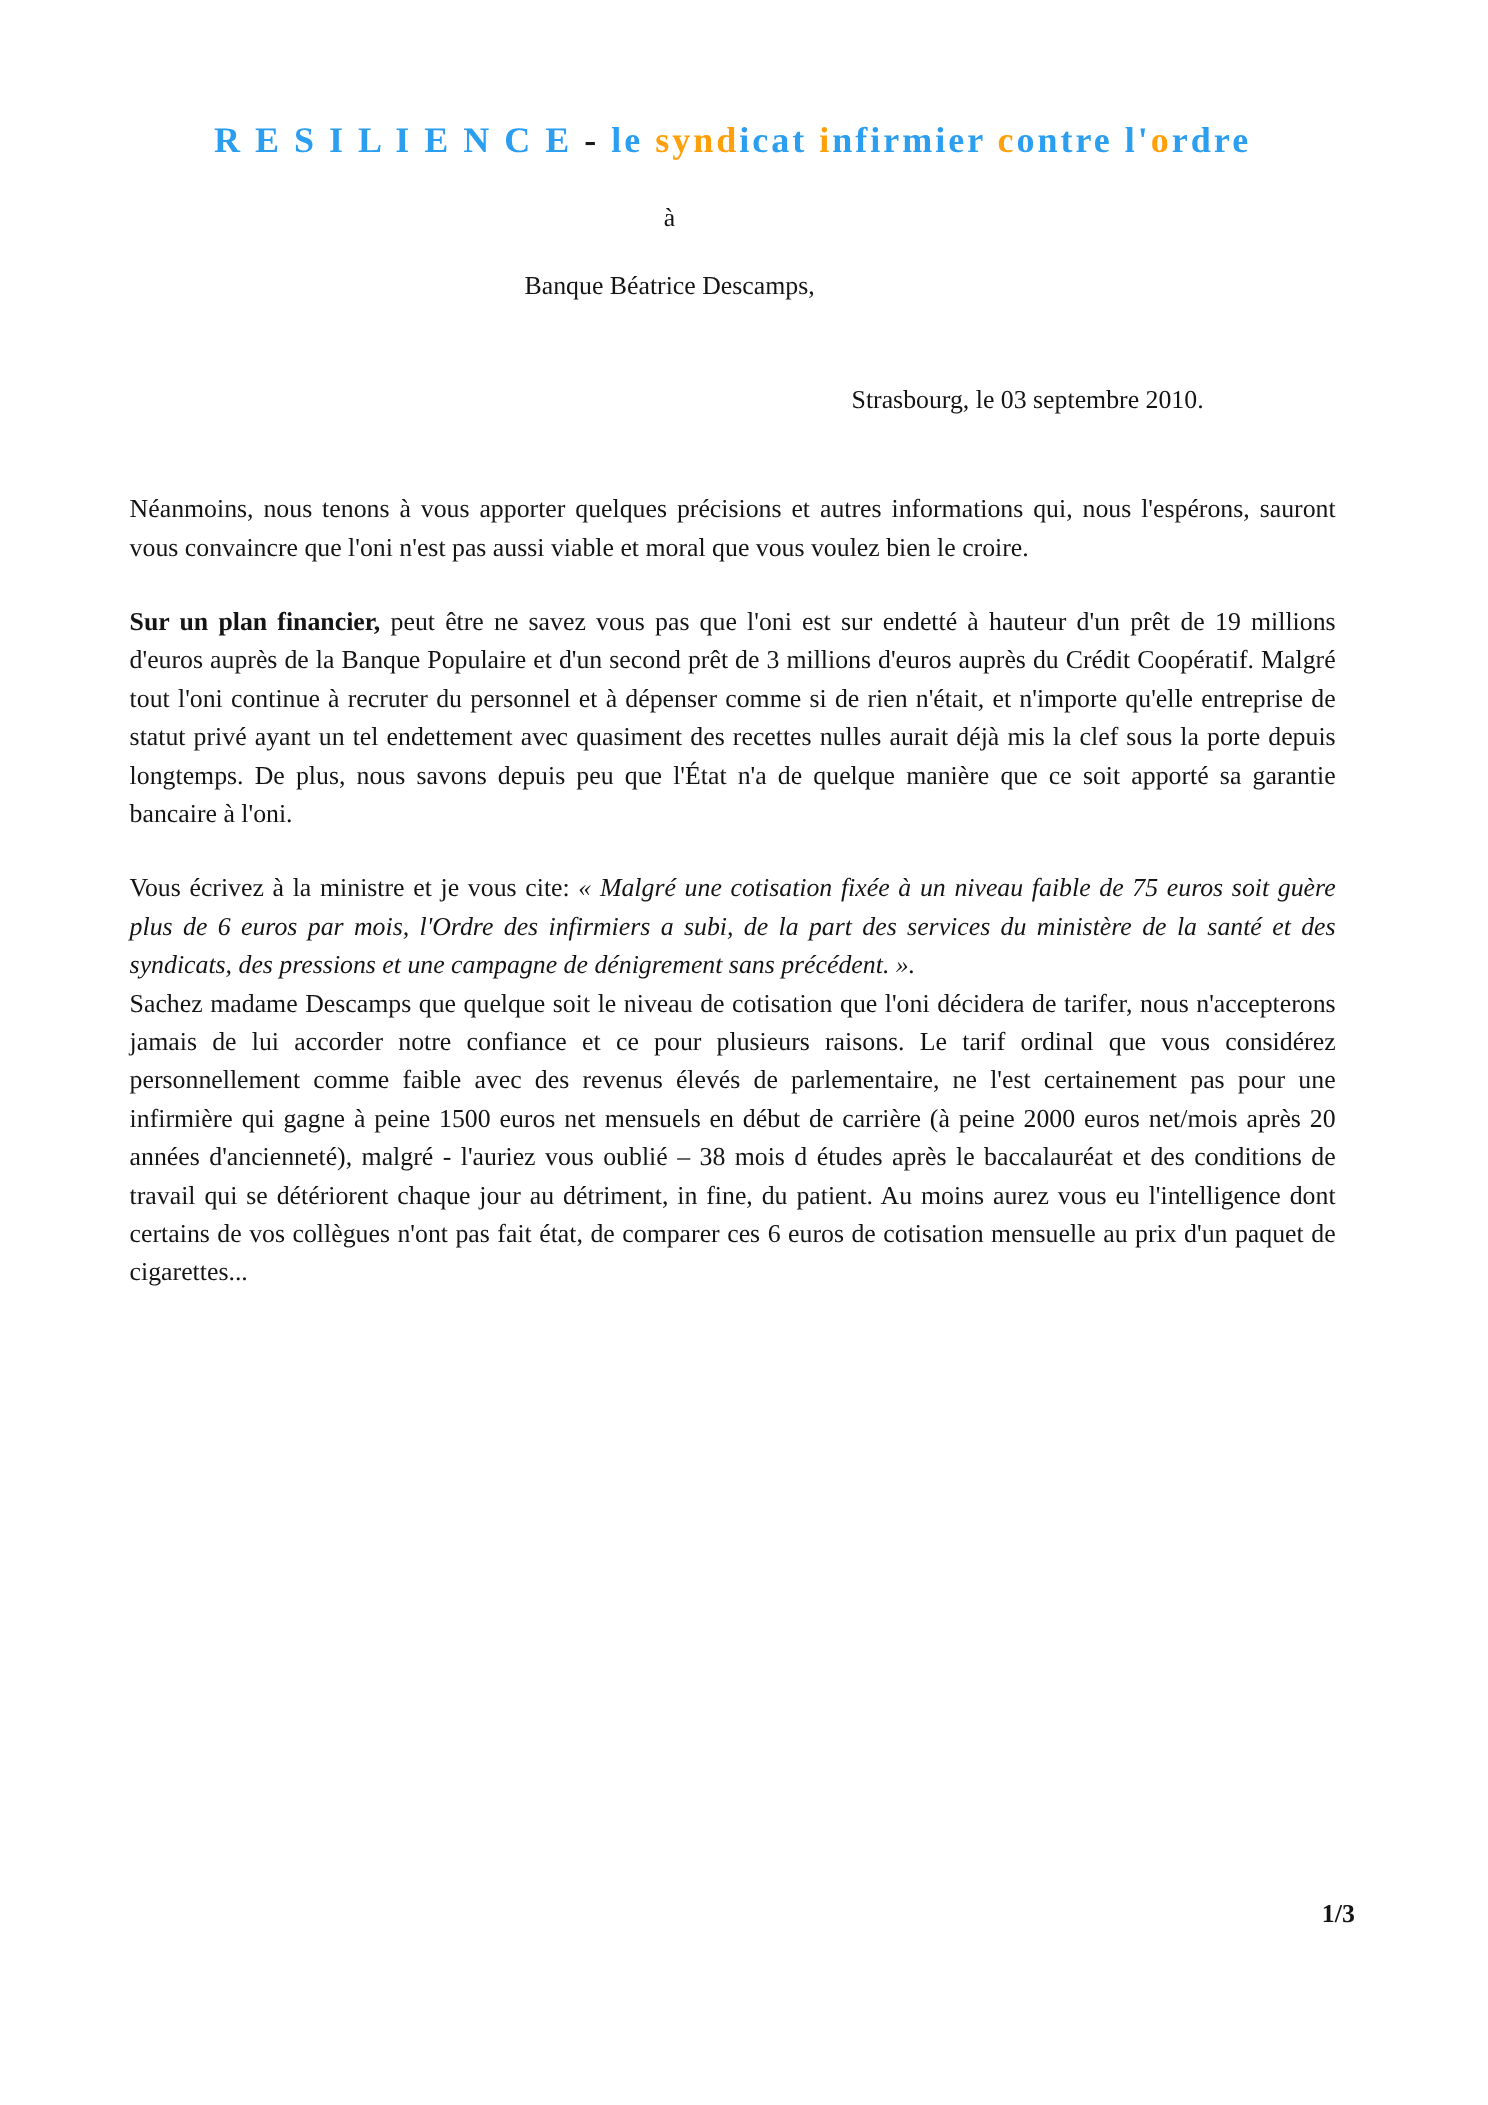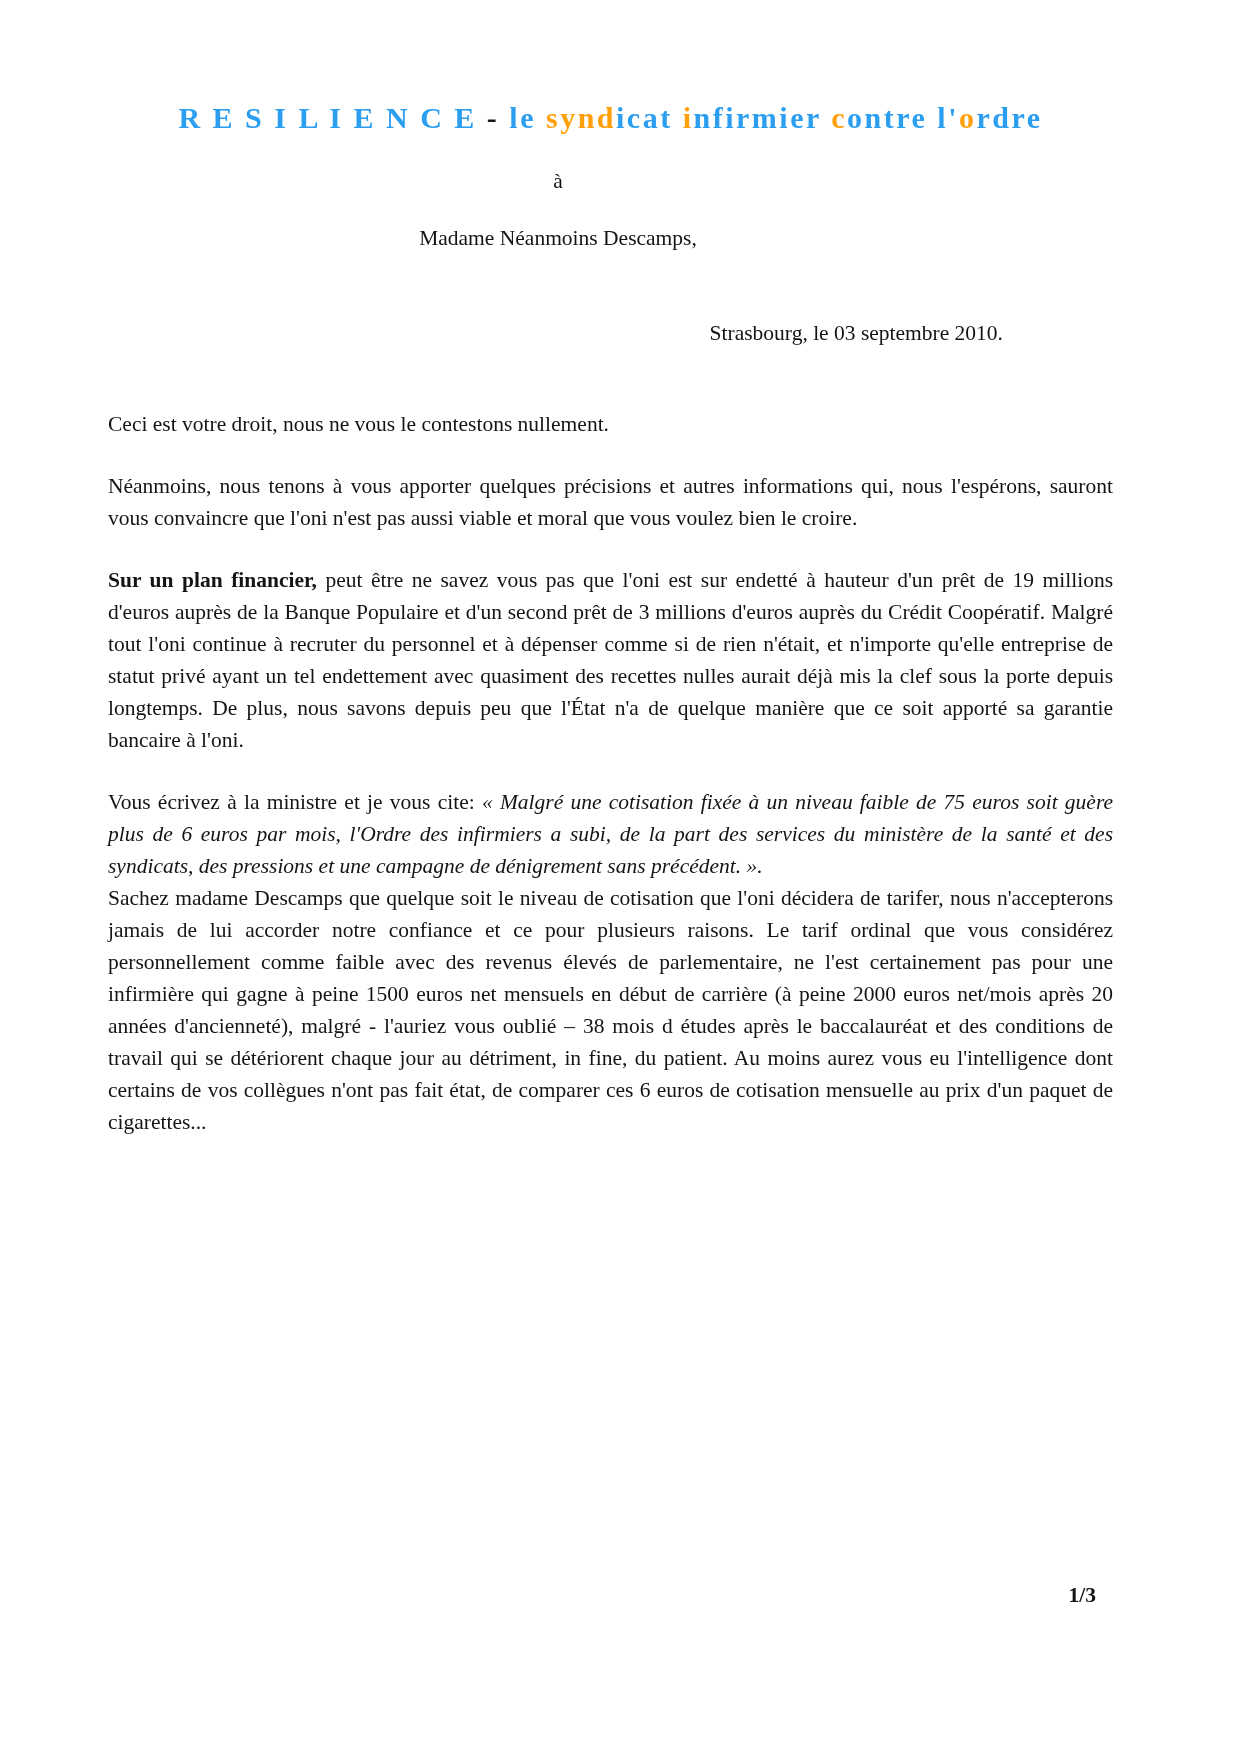--- a/index.html
+++ b/index.html
@@ -50,42 +50,41 @@
   .para {
     font-size: 21.5px;
     line-height: 32px;
     text-align: justify;
     margin: 0 0 30px 0;
   }
   .para.no-gap { margin-bottom: 0; }
   .page-number {
     position: absolute;
     top: 1583px;
-    right: 144px;
+    right: 111px;
     font-size: 21.5px;
     font-weight: bold;
   }
 </style>
 </head>
 <body>
 
 <div class="sheet">
 
   <div class="letter-title"><span style="color: rgb(43, 158, 240);">R E S I L I E N C E</span><span style="color: rgb(26, 26, 26);"> - </span><span style="color: rgb(43, 158, 240);">le </span><span style="color: rgb(255, 160, 10);">synd</span><span style="color: rgb(43, 158, 240);">icat </span><span style="color: rgb(255, 160, 10);">i</span><span style="color: rgb(43, 158, 240);">nfirmier </span><span style="color: rgb(255, 160, 10);">c</span><span style="color: rgb(43, 158, 240);">ontre l'</span><span style="color: rgb(255, 160, 10);">o</span><span style="color: rgb(43, 158, 240);">rdre</span></div>
 
   <div class="addr-line addr-to">à</div>
 
-  <div class="addr-line addr-name">Madame Néanmoins Descamps,</div>
+  <div class="addr-line addr-name">Banque Béatrice Descamps,</div>
 
 
   <div class="dateline">Strasbourg, le 03 septembre 2010.</div>
 
 
   <div class="letter-body">
-      <p class="para"><span>Ceci est votre droit, nous ne vous le contestons nullement.</span></p>
       <p class="para"><span>Néanmoins, nous tenons à vous apporter quelques précisions et autres informations qui, nous l'espérons, sauront vous convaincre que l'oni n'est pas aussi viable et moral que vous voulez bien le croire.</span></p>
       <p class="para"><span style="font-weight: bold;">Sur un plan financier,</span><span> peut être ne savez vous pas que l'oni est sur endetté à hauteur d'un prêt de 19 millions d'euros auprès de la Banque Populaire et d'un second prêt de 3 millions d'euros auprès du Crédit Coopératif. Malgré tout l'oni continue à recruter du personnel et à dépenser comme si de rien n'était, et n'importe qu'elle entreprise de statut privé ayant un tel endettement avec quasiment des recettes nulles aurait déjà mis la clef sous la porte depuis longtemps. De plus, nous savons depuis peu que l'État n'a de quelque manière que ce soit apporté sa garantie bancaire à l'oni.</span></p>
       <p class="para no-gap"><span>Vous écrivez à la ministre et je vous cite: </span><span style="font-style: italic;">« Malgré une cotisation fixée à un niveau faible de 75 euros soit guère plus de 6 euros par mois, l'Ordre des infirmiers a subi, de la part des services du ministère de la santé et des syndicats, des pressions et une campagne de dénigrement sans précédent. ».</span></p>
       <p class="para"><span>Sachez madame Descamps que quelque soit le niveau de cotisation que l'oni décidera de tarifer, nous n'accepterons jamais de lui accorder notre confiance et ce pour plusieurs raisons. Le tarif ordinal que vous considérez personnellement comme faible avec des revenus élevés de parlementaire, ne l'est certainement pas pour une infirmière qui gagne à peine 1500 euros net mensuels en début de carrière (à peine 2000 euros net/mois après 20 années d'ancienneté), malgré - l'auriez vous oublié – 38 mois d études après le baccalauréat et des conditions de travail qui se détériorent chaque jour au détriment, in fine, du patient. Au moins aurez vous eu l'intelligence dont certains de vos collègues n'ont pas fait état, de comparer ces 6 euros de cotisation mensuelle au prix d'un paquet de cigarettes...</span></p>
     </div>
 
 </div>
 
 <div class="page-number">1/3</div>
 

